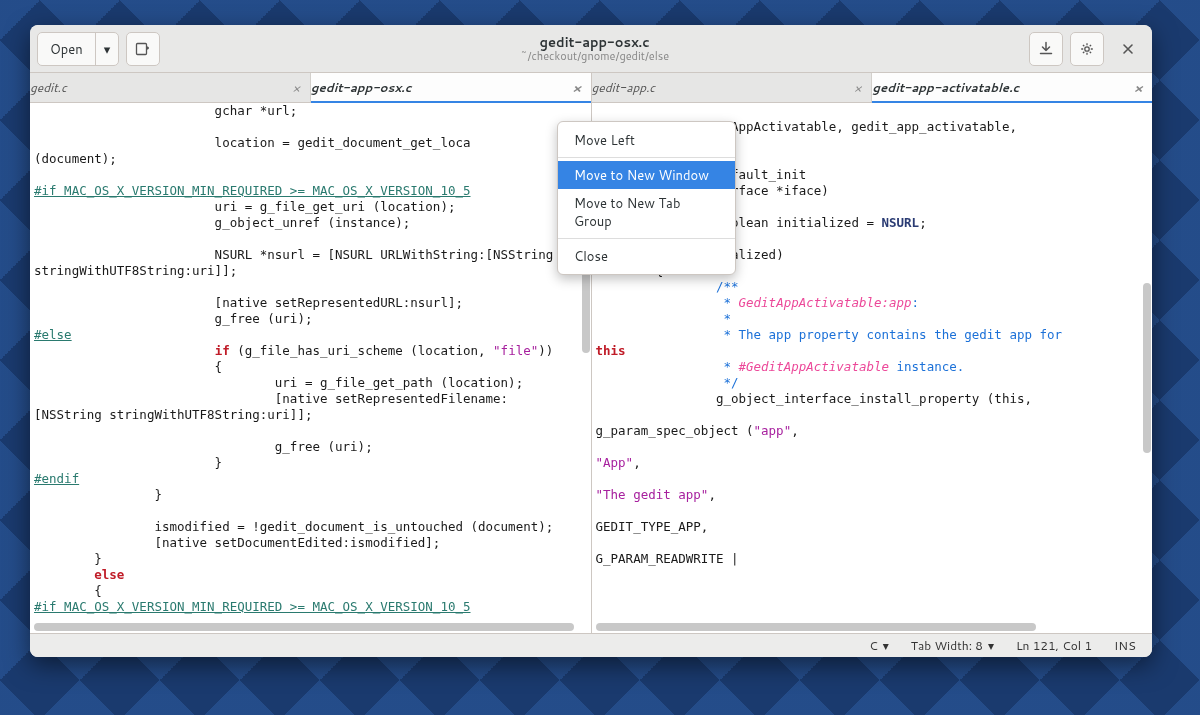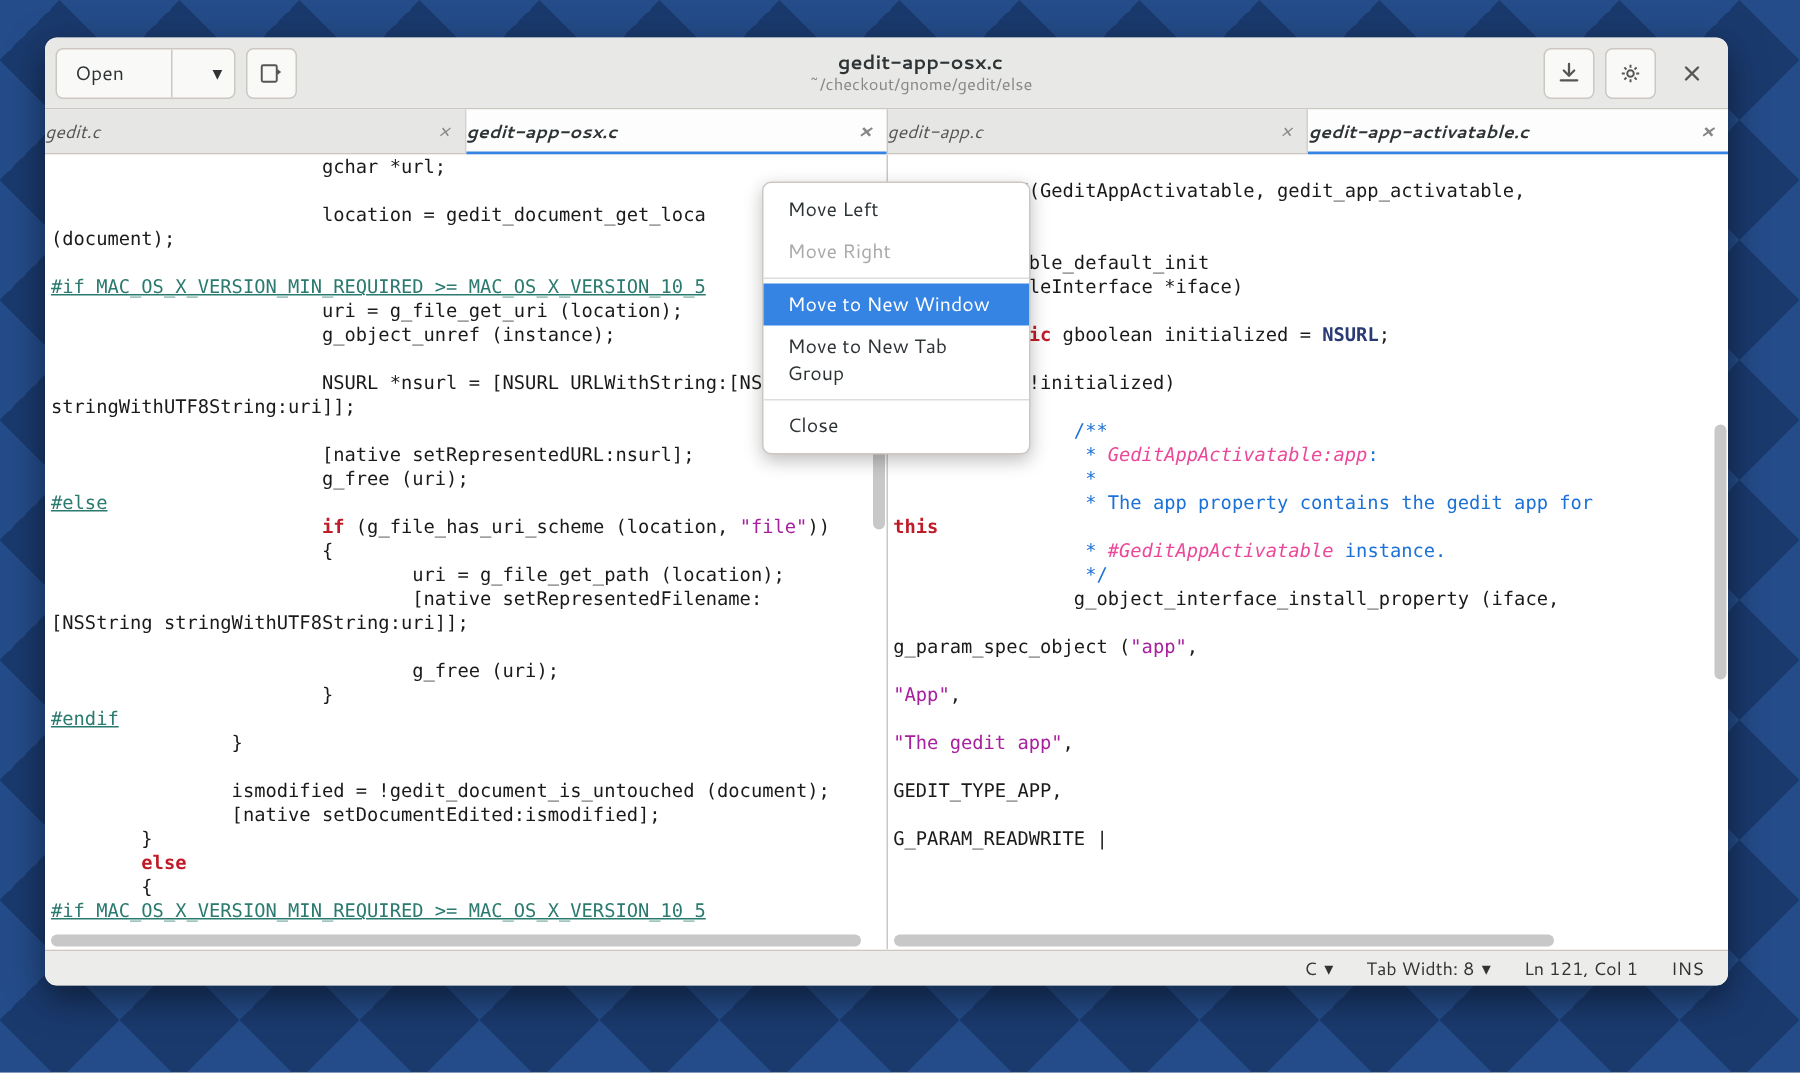--- a/index.html
+++ b/index.html
@@ -43,21 +43,20 @@
   background: #f9f9f8;
   border: 1px solid #cdc7c2;
   border-radius: 5px;
   display: inline-flex;
   align-items: center;
   justify-content: center;
   font-size: 13px;
   color: #2e3436;
   cursor: default;
   padding: 0 10px;
-  gap: 19px;
 }
 .iconbtn { width: 34px; padding: 0; }
 .btn.split { padding: 0; }
 .btn.split .seg { padding: 0 12px; height: 100%; display: flex; align-items: center; }
 .btn.split .divider { width: 1px; background: #cdc7c2; height: 100%; }
 .btn.split .seg.chev { padding: 0 8px; }
 .title-group {
   flex: 1;
   display: flex;
   flex-direction: column;
@@ -150,21 +149,21 @@
   align-items: center;
   justify-content: flex-end;
   font-size: 12px;
   color: #333;
   gap: 22px;
   padding: 0 16px;
 }
 .statusbar .stat { display: flex; align-items: center; gap: 5px; }
 .context-menu {
   position: absolute;
-  left: 478px; top: 96px;
+  left: 527px; top: 96px;
   width: 179px;
   background: #fff;
   border: 1px solid #cdc7c2;
   border-radius: 6px;
   box-shadow: 0 4px 12px rgba(0,0,0,0.25);
   padding: 4px 0;
   font-size: 13px;
   z-index: 200;
 }
 .context-menu .item {
@@ -294,21 +293,21 @@
 <span></span>
 <span>        </span><span class="red">if</span><span> (!initialized)</span>
 <span>        {</span>
 <span class="blue">                /**</span>
 <span class="blue">                 * </span><span class="olive">GeditAppActivatable:app</span><span class="blue">:</span>
 <span class="blue">                 *</span>
 <span class="blue">                 * The app property contains the gedit app for </span>
 <span class="red">this</span>
 <span class="blue">                 * </span><span class="olive">#GeditAppActivatable</span><span class="blue"> instance.</span>
 <span class="blue">                 */</span>
-<span>                g_object_interface_install_property (iface,</span>
+<span>                g_object_interface_install_property (this,</span>
 <span></span>
 <span>g_param_spec_object (</span><span class="magenta">"app"</span><span>,</span>
 <span></span>
 <span class="magenta">"App"</span><span>,</span>
 <span></span>
 <span class="magenta">"The gedit app"</span><span>,</span>
 <span></span>
 <span>GEDIT_TYPE_APP,</span>
 <span></span>
 <span>G_PARAM_READWRITE |</span></pre>
@@ -329,21 +328,20 @@
     <div class="stat">
       <span>Ln 121, Col 1</span>
     </div>
     <div class="stat">
       <span>INS</span>
     </div>
   </div>
 
   <div class="context-menu">
     <div class="item">Move Left</div>
-    <div class="item disabled">Move Right</div>
     <div class="msep"></div>
     <div class="item hover">Move to New Window</div>
     <div class="item">Move to New Tab Group</div>
     <div class="msep"></div>
     <div class="item">Close</div>
   </div>
 
 </div>
 
 </body></html>

